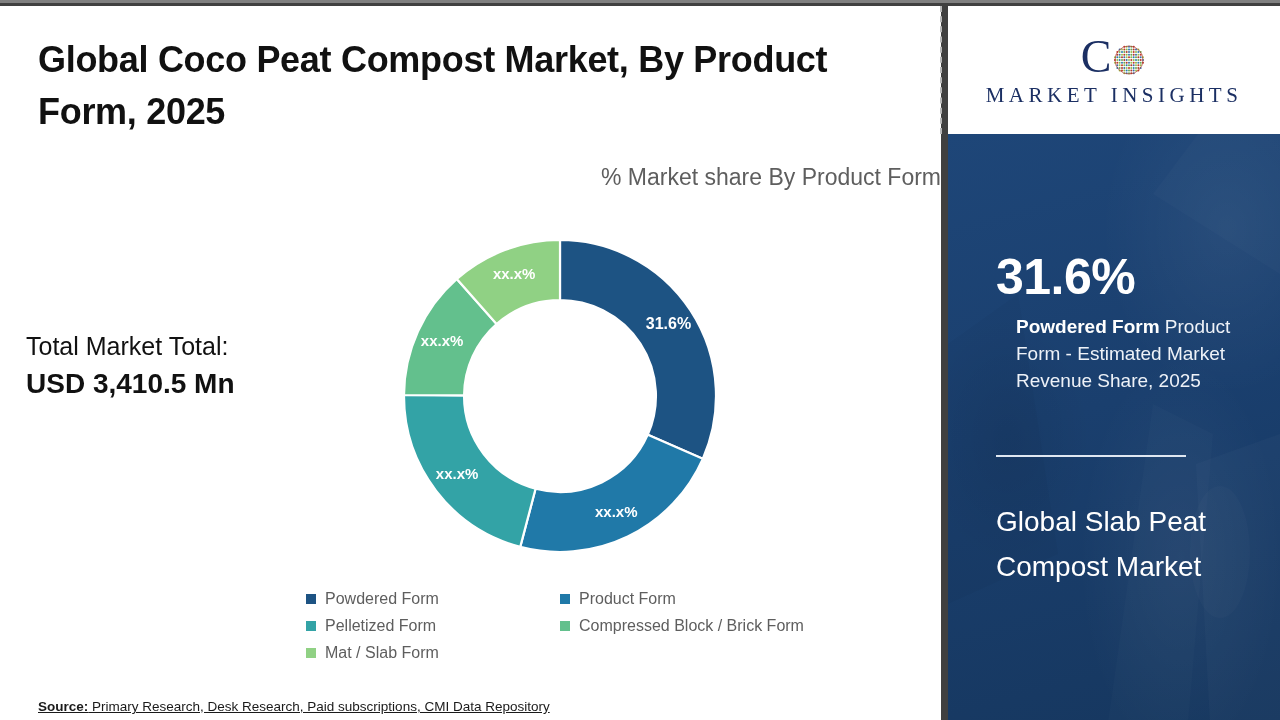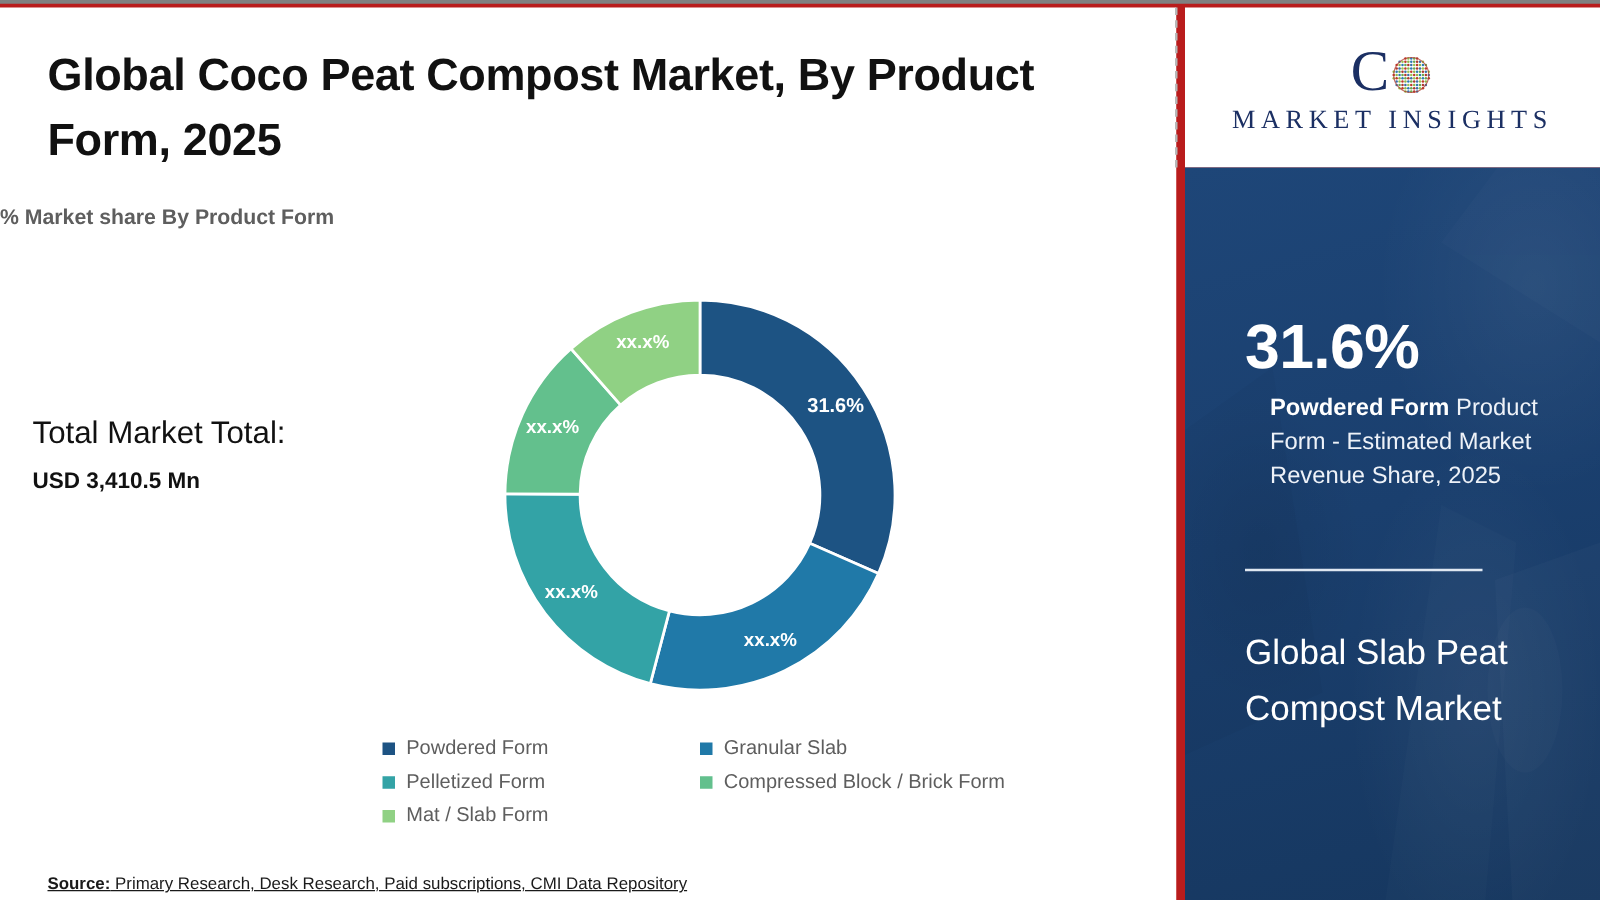--- a/index.html
+++ b/index.html
@@ -6,44 +6,44 @@
   * { margin:0; padding:0; box-sizing:border-box; }
   html,body { width:1280px; height:720px; }
   body {
     font-family:"Liberation Sans", sans-serif;
     background:#ffffff;
     position:relative;
     overflow:hidden;
   }
   #stage {
     position:absolute; left:0; top:0; width:1280px; height:720px;
-    background:#b91c1c;
+    background:#404040;
     border-top:3px solid #808080;
   }
 
   
   #left-panel {
     position:absolute; left:0; top:3px; width:941px; height:717px;
     background:#ffffff;
   }
   #page-title {
     position:absolute; left:38px; top:28px; width:840px;
     font-size:36px; font-weight:bold; line-height:52px;
     color:#111111; letter-spacing:-0.3px;
   }
   #chart-subtitle {
     position:absolute; left:0; top:158px; width:941px;
-    text-align:left;
-    font-size:17px; color:#5e5e5e; font-weight:bold;
+    text-align:right;
+    font-size:23px; color:#5e5e5e; font-weight:normal;
   }
   #total-block {
     position:absolute; left:26px; top:322px; width:320px;
   }
   #total-label { font-size:25px; color:#111111; font-weight:normal; line-height:36px; }
-  #total-value { font-size:18px; color:#111111; font-weight:bold; line-height:40px; }
+  #total-value { font-size:28px; color:#111111; font-weight:bold; line-height:40px; }
 
   
   #donut-wrap {
     position:absolute; left:378px; top:208px; width:364px; height:364px;
   }
   #donut-svg { display:block; width:364px; height:364px; }
   .slice-label {
     font-family:"Liberation Sans", sans-serif;
     font-size:15px; font-weight:bold; fill:#ffffff;
     text-anchor:middle; dominant-baseline:middle;
@@ -167,21 +167,21 @@
       </svg>
     </div>
 
     <div id="legend">
         <div class="legend-item">
           <span class="legend-swatch" style="background: rgb(29, 83, 131);"></span>
           <span class="legend-text">Powdered Form</span>
         </div>
         <div class="legend-item">
           <span class="legend-swatch" style="background: rgb(32, 121, 168);"></span>
-          <span class="legend-text">Granular Slab</span>
+          <span class="legend-text">Product Form</span>
         </div>
         <div class="legend-item">
           <span class="legend-swatch" style="background: rgb(51, 163, 166);"></span>
           <span class="legend-text">Pelletized Form</span>
         </div>
         <div class="legend-item">
           <span class="legend-swatch" style="background: rgb(99, 192, 141);"></span>
           <span class="legend-text">Compressed Block / Brick Form</span>
         </div>
         <div class="legend-item">

